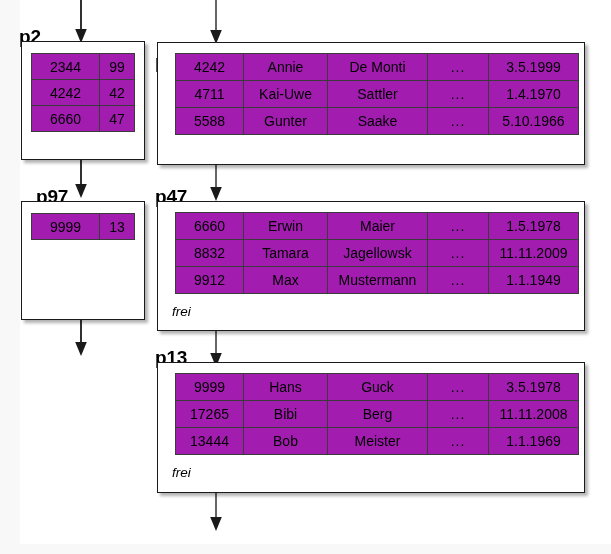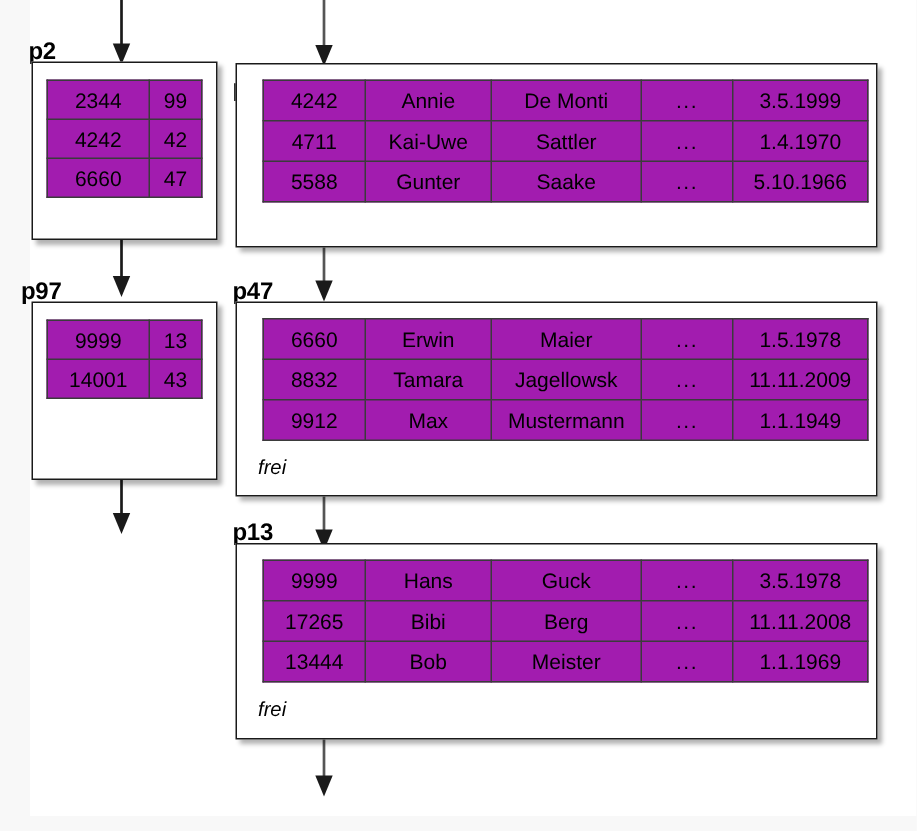--- a/index.html
+++ b/index.html
@@ -31,21 +31,21 @@
     content: "";
     position: absolute;
     left: 0; bottom: 0;
     width: 611px; height: 10px;
     background: #f8f8f8;
     pointer-events: none;
   }
 
   .page-label {
     position: absolute;
-    font-size: 16px;
+    font-size: 19px;
     font-weight: 600;
     color: #000;
     letter-spacing: -0.2px;
     white-space: nowrap;
   }
 
   .node-box {
     position: absolute;
     background: #ffffff;
     border: 1.6px solid #1a1a1a;
@@ -140,35 +140,31 @@
         <td style="height:25px">4242</td>
         <td>42</td>
       </tr>
       <tr>
         <td style="height:25px">6660</td>
         <td>47</td>
       </tr>
     </tbody>
   </table>
 
-  <div class="page-label" style="left:14px; top:186px;">p97</div>
+  <div class="page-label" style="left:36px; top:186px;">p97</div>
   <div class="node-box" style="left:21px; top:201px; width:124px; height:119px;"></div>
   <table class="grid" style="left:31px; top:213px; width:103px;">
     <colgroup>
         <col style="width:68px">
         <col style="width:35px">
       </colgroup>
     <tbody>
       <tr>
         <td style="height:25px">9999</td>
         <td>13</td>
-      </tr>
-      <tr>
-        <td style="height:25px">14001</td>
-        <td>43</td>
       </tr>
     </tbody>
   </table>
 
   <div class="page-label" style="left:155px; top:27px;margin-top:24px;">p42</div>
   <div class="node-box" style="left:157px; top:42px; width:428px; height:123px;"></div>
   <table class="grid" style="left:175px; top:53px; width:403px;">
     <colgroup>
       <col style="width:68px">
         <col style="width:84px">

